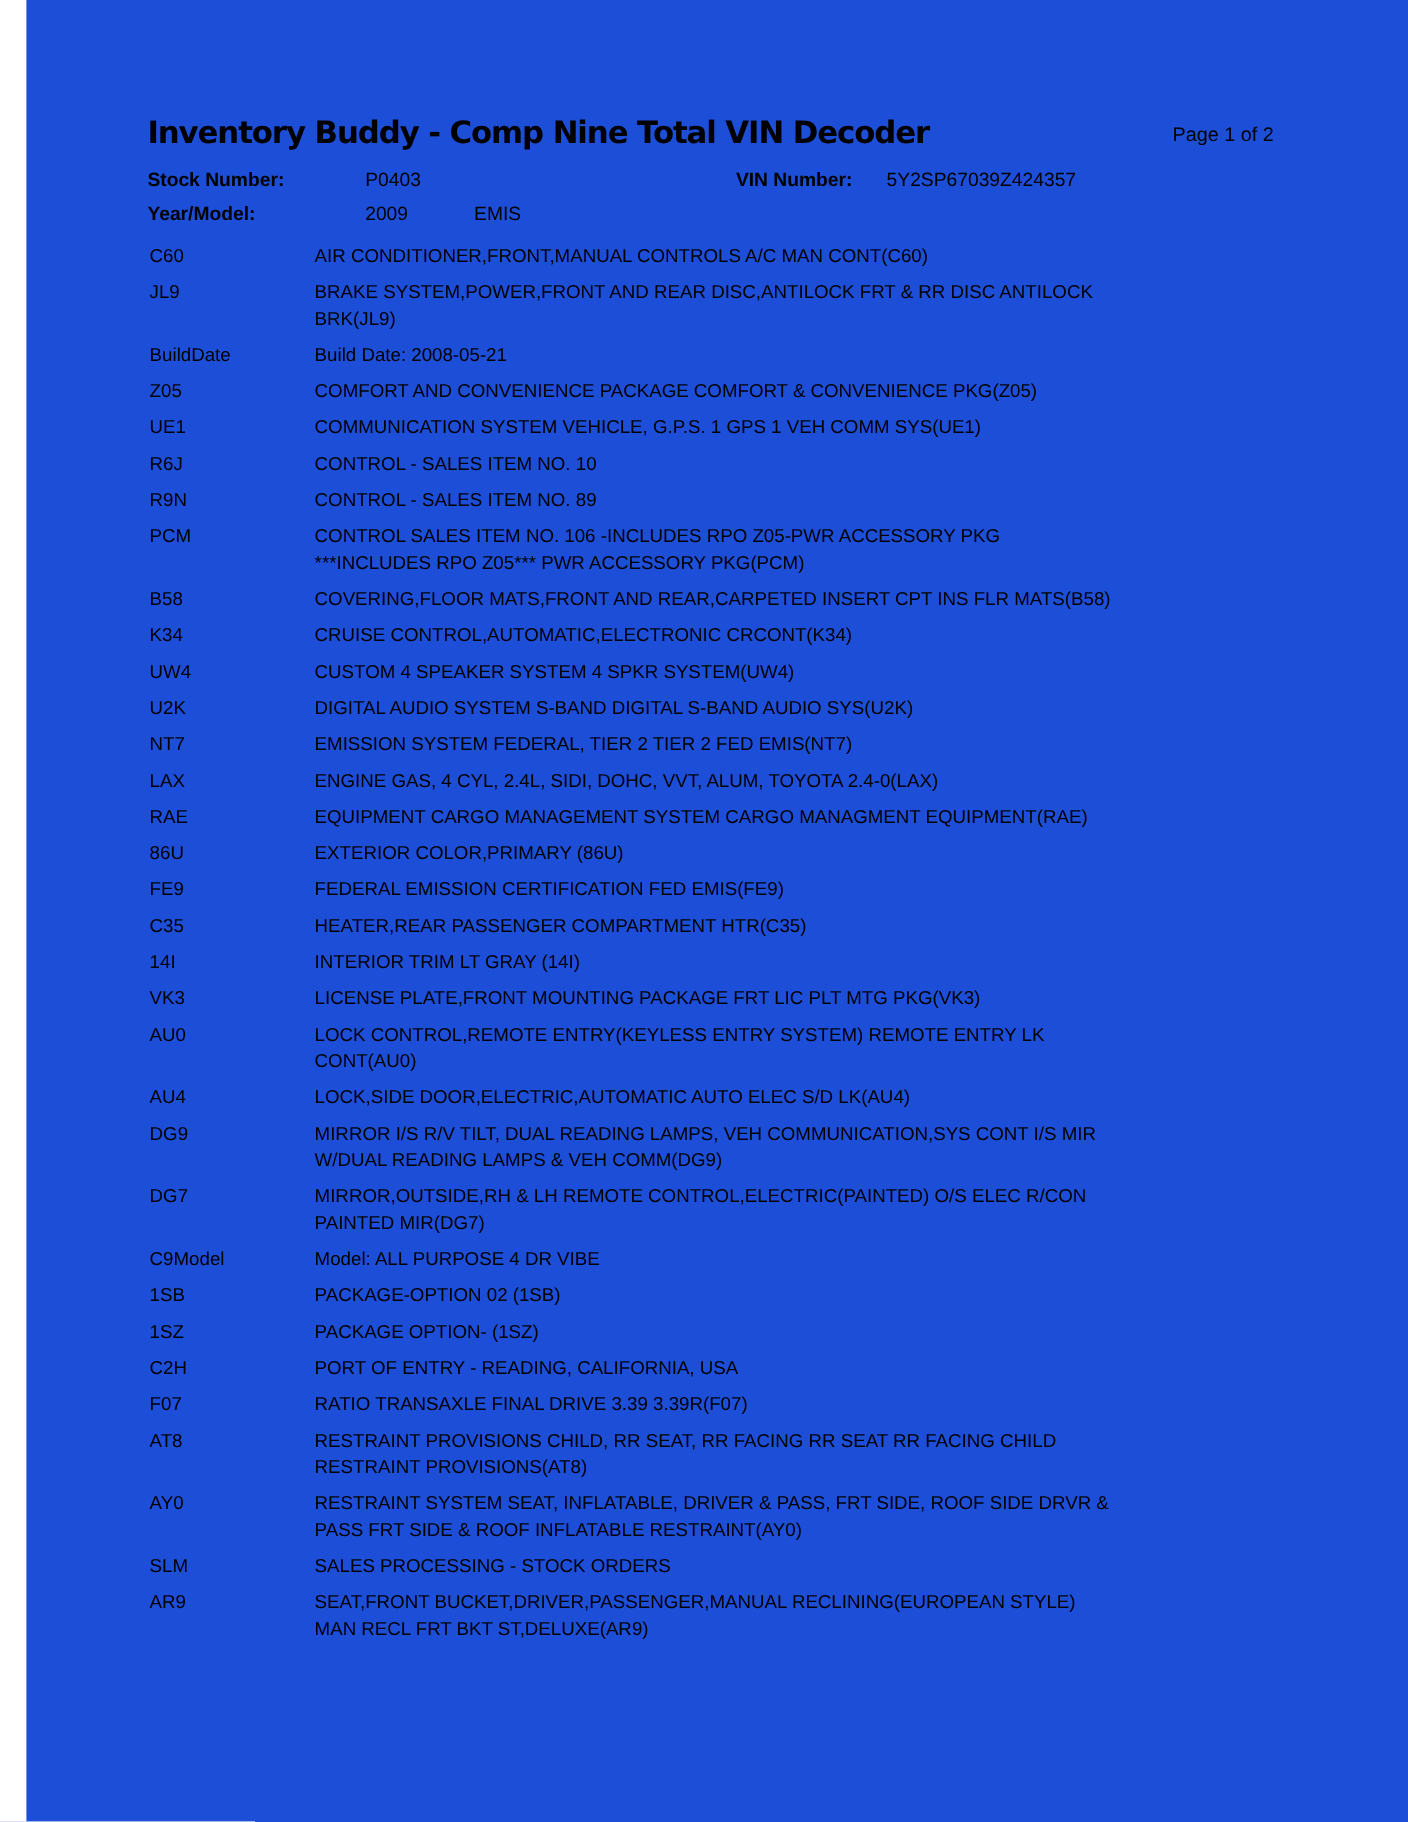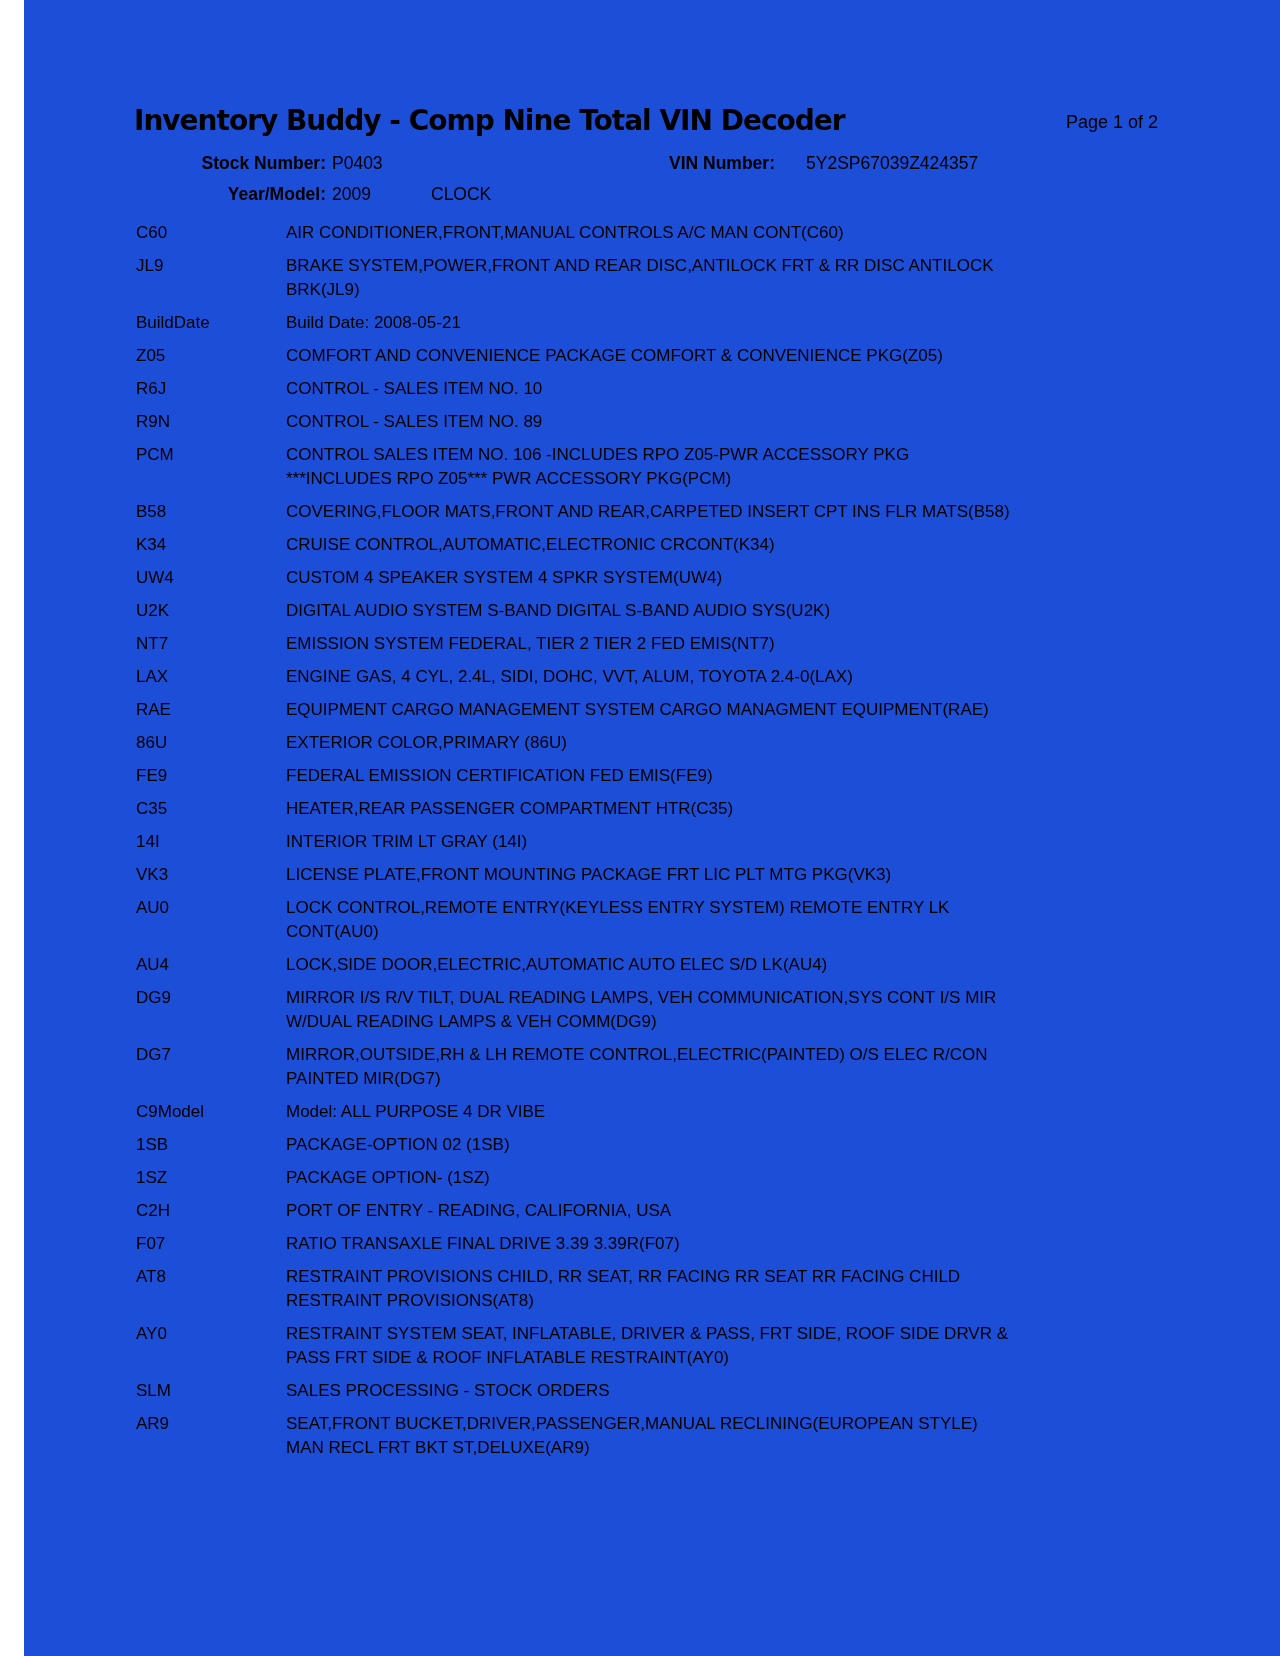--- a/index.html
+++ b/index.html
@@ -41,21 +41,20 @@
     width: 1280px;
     height: 24px;
     font-size: 17.5px;
   }
   .meta-row.row1 { top: 153px; }
   .meta-row.row2 { top: 184px; padding-left: 44px; }
   .meta-label {
     position: absolute;
     left: 110px;
     width: 192px;
-    text-align: right;
     font-weight: bold;
     white-space: nowrap;
   }
   .meta-value {
     position: absolute;
     white-space: nowrap;
   }
   .stock-value, .year-value { left: 308px; }
   .model-value { left: 407px; }
   .vin-label {
@@ -101,21 +100,21 @@
   <div class="meta-row row1">
     <span class="meta-label">Stock Number:</span>
     <span class="meta-value stock-value">P0403</span>
     <span class="vin-label">VIN Number:</span>
     <span class="meta-value vin-value">5Y2SP67039Z424357</span>
   </div>
 
   <div class="meta-row row2">
     <span class="meta-label">Year/Model:</span>
     <span class="meta-value year-value">2009</span>
-    <span class="meta-value model-value">CLOCK</span>
+    <span class="meta-value model-value">EMIS</span>
   </div>
 
   <div class="options" id="options-list">
       <div class="row">
         <span class="code">C60</span>
         <span class="desc">AIR CONDITIONER,FRONT,MANUAL CONTROLS A/C MAN CONT(C60)</span>
       </div>
       <div class="row">
         <span class="code">JL9</span>
         <span class="desc">BRAKE SYSTEM,POWER,FRONT AND REAR DISC,ANTILOCK FRT &amp; RR DISC ANTILOCK
@@ -123,20 +122,24 @@
       </div>
       <div class="row">
         <span class="code">BuildDate</span>
         <span class="desc">Build Date: 2008-05-21</span>
       </div>
       <div class="row">
         <span class="code">Z05</span>
         <span class="desc">COMFORT AND CONVENIENCE PACKAGE COMFORT &amp; CONVENIENCE PKG(Z05)</span>
       </div>
       <div class="row">
+        <span class="code">UE1</span>
+        <span class="desc">COMMUNICATION SYSTEM VEHICLE, G.P.S. 1 GPS 1 VEH COMM SYS(UE1)</span>
+      </div>
+      <div class="row">
         <span class="code">R6J</span>
         <span class="desc">CONTROL - SALES ITEM NO. 10</span>
       </div>
       <div class="row">
         <span class="code">R9N</span>
         <span class="desc">CONTROL - SALES ITEM NO. 89</span>
       </div>
       <div class="row">
         <span class="code">PCM</span>
         <span class="desc">CONTROL SALES ITEM NO. 106 -INCLUDES RPO Z05-PWR ACCESSORY PKG

